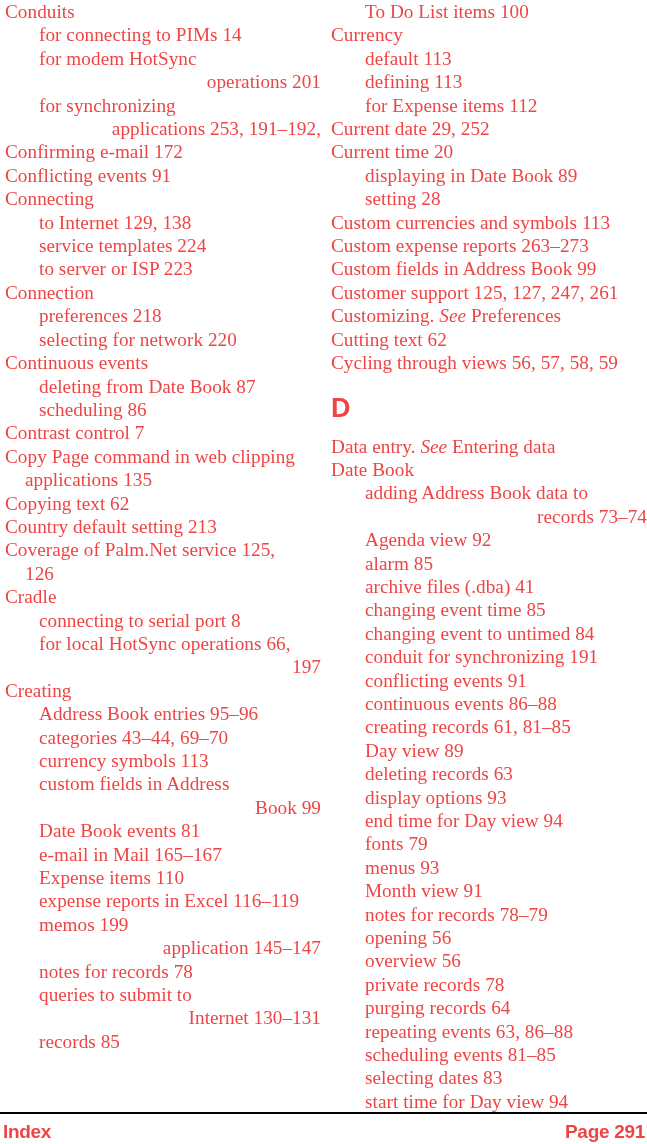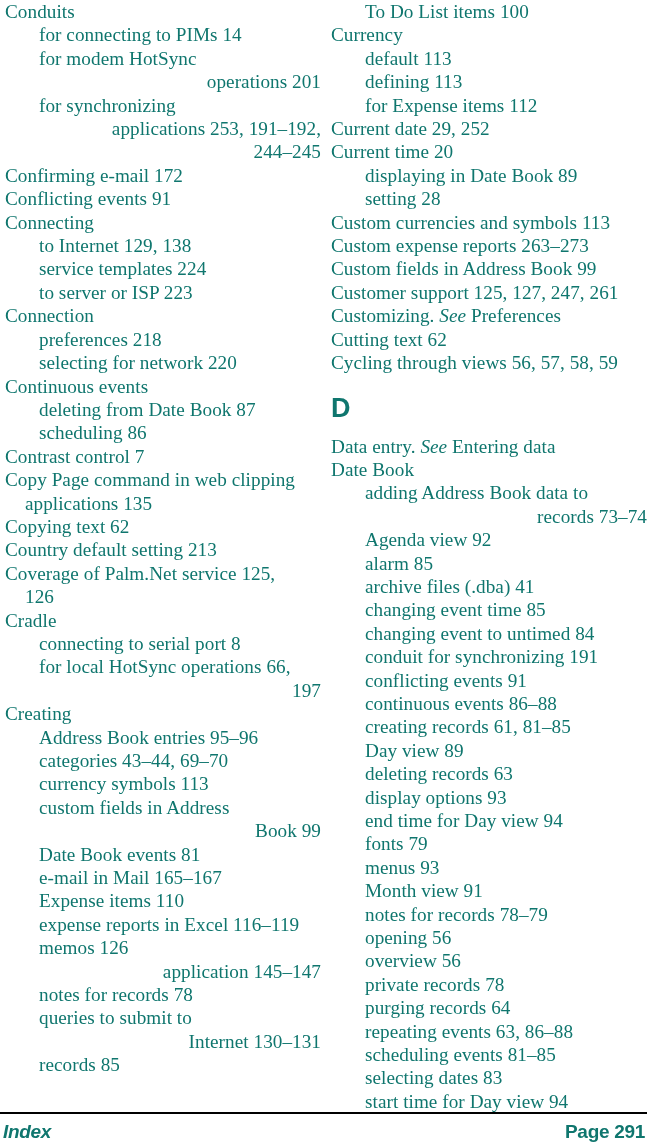--- a/index.html
+++ b/index.html
@@ -8,21 +8,21 @@
     padding: 0;
     background: #ffffff;
   }
   .page {
     position: relative;
     width: 647px;
     height: 1144px;
     background: #ffffff;
     overflow: hidden;
     font-family: "Liberation Serif", "DejaVu Serif", serif;
-    color: #0f766e;
+    color: #ef4444;
     -webkit-font-smoothing: antialiased;
   }
 
   
   .columns {
     position: absolute;
     left: 0;
     top: 0;
     width: 647px;
     height: 1090px;
@@ -82,21 +82,20 @@
     font-family: "Liberation Sans", "DejaVu Sans", sans-serif;
     font-weight: bold;
     font-size: 19px;
     line-height: 25px;
     letter-spacing: -0.3px;
   }
   .footer-left {
     position: absolute;
     left: 3px;
     top: 0;
-    font-style: italic;
   }
   .footer-right {
     position: absolute;
     right: 2px;
     top: 0;
   }
 </style>
 </head>
 <body>
 
@@ -104,21 +103,20 @@
 
   <div class="columns">
 
     <div class="column column-left">
         <div class="entry lvl0">Conduits</div>
         <div class="entry lvl1">for connecting to PIMs 14</div>
         <div class="entry lvl1">for modem HotSync</div>
         <div class="entry lvl2">operations 201</div>
         <div class="entry lvl1">for synchronizing</div>
         <div class="entry lvl2">applications 253, 191–192,</div>
-        <div class="entry lvl2">244–245</div>
         <div class="entry lvl0">Confirming e-mail 172</div>
         <div class="entry lvl0">Conflicting events 91</div>
         <div class="entry lvl0">Connecting</div>
         <div class="entry lvl1">to Internet 129, 138</div>
         <div class="entry lvl1">service templates 224</div>
         <div class="entry lvl1">to server or ISP 223</div>
         <div class="entry lvl0">Connection</div>
         <div class="entry lvl1">preferences 218</div>
         <div class="entry lvl1">selecting for network 220</div>
         <div class="entry lvl0">Continuous events</div>
@@ -138,21 +136,21 @@
         <div class="entry lvl0">Creating</div>
         <div class="entry lvl1">Address Book entries 95–96</div>
         <div class="entry lvl1">categories 43–44, 69–70</div>
         <div class="entry lvl1">currency symbols 113</div>
         <div class="entry lvl1">custom fields in Address</div>
         <div class="entry lvl2">Book 99</div>
         <div class="entry lvl1">Date Book events 81</div>
         <div class="entry lvl1">e-mail in Mail 165–167</div>
         <div class="entry lvl1">Expense items 110</div>
         <div class="entry lvl1">expense reports in Excel 116–119</div>
-        <div class="entry lvl1">memos 126</div>
+        <div class="entry lvl1">memos 199</div>
         <div class="entry lvl2">application 145–147</div>
         <div class="entry lvl1">notes for records 78</div>
         <div class="entry lvl1">queries to submit to</div>
         <div class="entry lvl2">Internet 130–131</div>
         <div class="entry lvl1">records 85</div>
       </div>
 
     <div class="column column-right">
       <div>
           <div class="entry lvl1">To Do List items 100</div>

